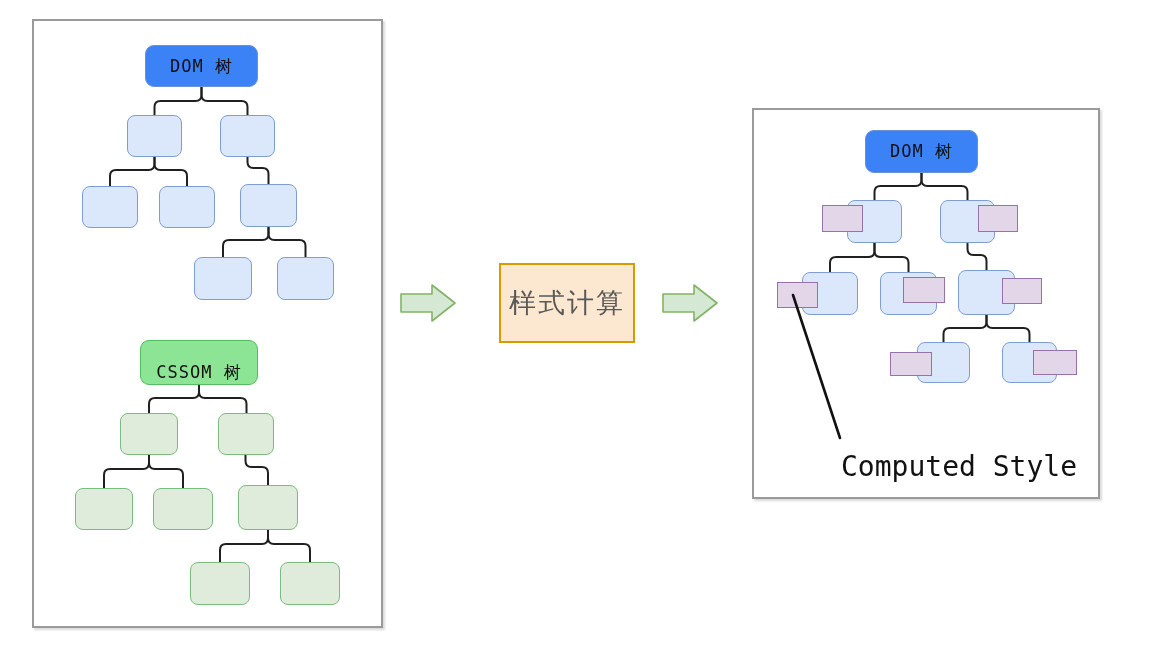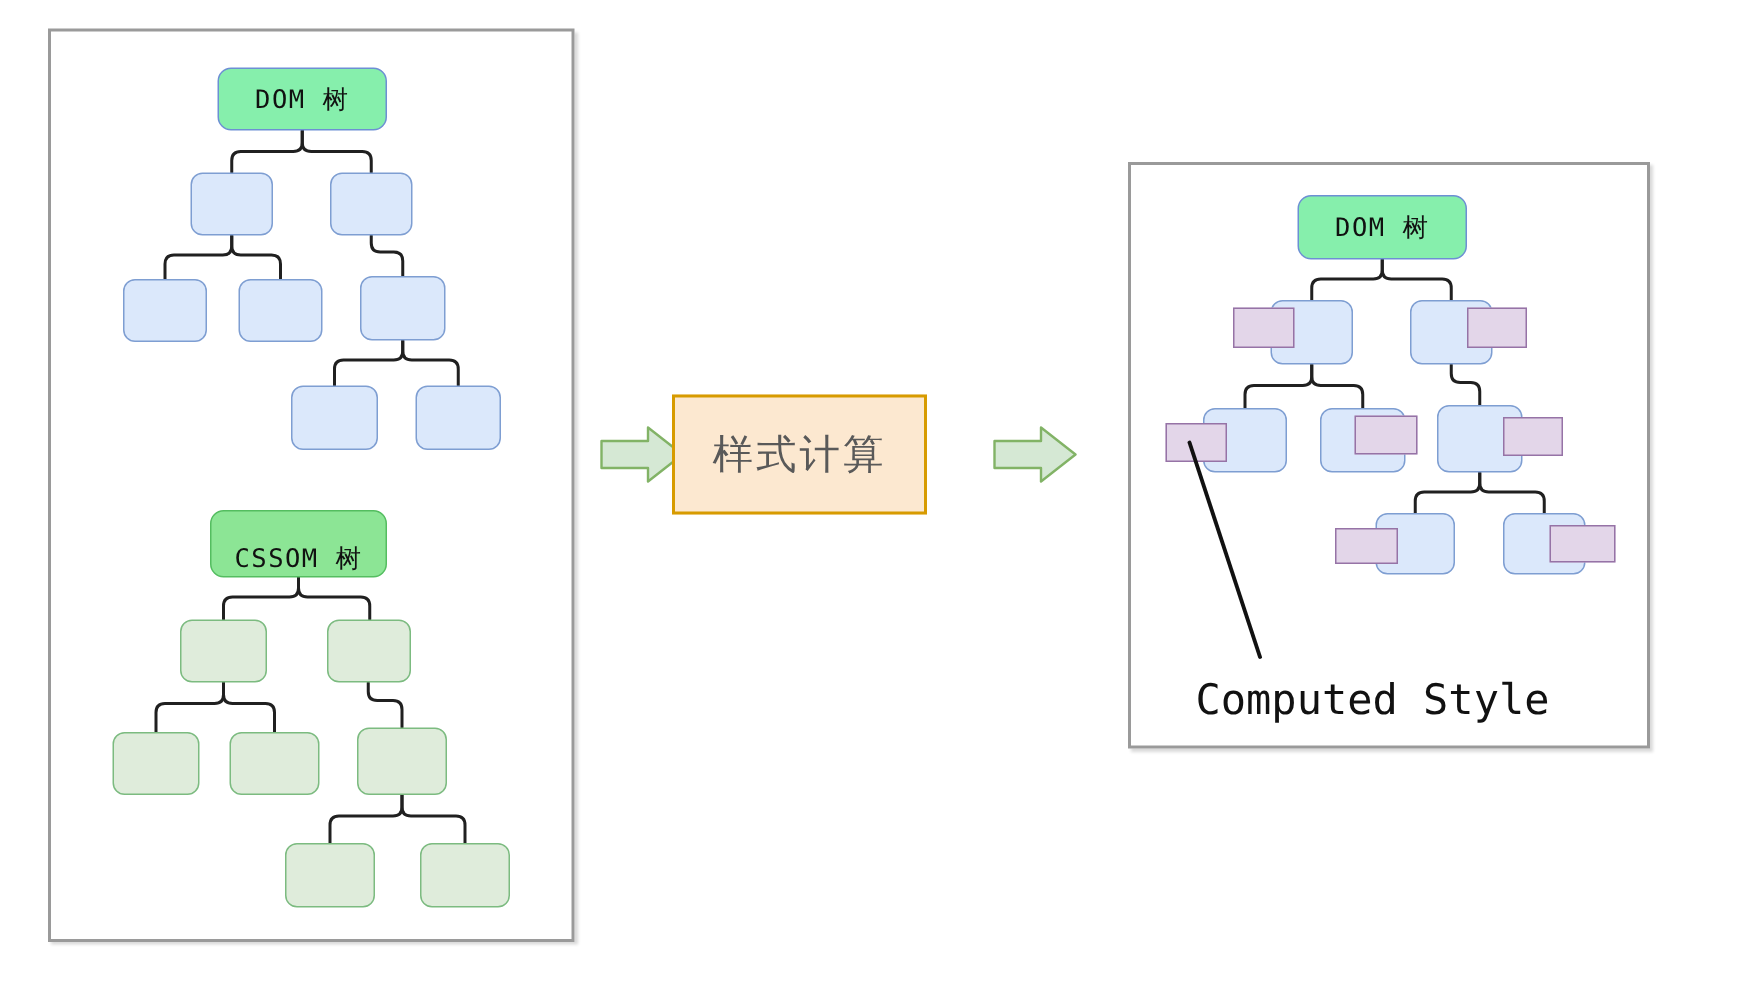--- a/index.html
+++ b/index.html
@@ -11,38 +11,38 @@
     position:absolute;background:#ffffff;border:2px solid #9a9a9a;
     box-shadow:2px 2px 2px rgba(0,0,0,0.15);box-sizing:border-box;z-index:0;
   }
   svg.wires{position:absolute;left:0;top:0;z-index:1;pointer-events:none;}
   svg.overlay{position:absolute;left:0;top:0;z-index:4;pointer-events:none;}
   .node{position:absolute;box-sizing:border-box;border-radius:8px;z-index:2;}
   .node.root{
     z-index:2;display:flex;align-items:center;justify-content:center;
     font-size:17px;color:#111;letter-spacing:1px;border-radius:9px;white-space:nowrap;
   }
-  .dom-root{background:#86efac;border:1.5px solid #6d8fd4;}
+  .dom-root{background:#3b82f6;border:1.5px solid #6d8fd4;}
   .dom-node{background:#dbe8fb;border:1.5px solid #7e9ed2;}
   .cssom-root{background:#8ce595;border:1.5px solid #54bd60;}
   .cssom-node{background:#dfecdb;border:1.5px solid #7cbb80;}
   .purple-box{
     position:absolute;box-sizing:border-box;z-index:3;
     background:#e3d6e9;border:1.5px solid #9673a6;
   }
   .process-box{
-    position:absolute;left:448px;top:263px;width:170px;height:80px;
+    position:absolute;left:499px;top:263px;width:136px;height:80px;
     box-sizing:border-box;background:#fcе8d0;background:#fce8d0;
     border:2.5px solid #d79b00;display:flex;align-items:center;justify-content:center;
     font-family:Liberation Serif, serif;font-size:27px;color:#595959;
     letter-spacing:2px;z-index:2;white-space:nowrap;
   }
   .flow-arrow{position:absolute;width:57px;height:40px;z-index:2;}
   .annotation{
-    position:absolute;left:797px;top:450px;z-index:4;
+    position:absolute;left:841px;top:450px;z-index:4;
     font-size:28px;color:#111;white-space:nowrap;
   }
 </style>
 </head>
 <body>
 
 <div id="stage">
 
   <div class="panel" style="left:32px;top:19px;width:351px;height:609px;"></div>
   <div class="panel" style="left:752px;top:108px;width:348px;height:391px;"></div>

